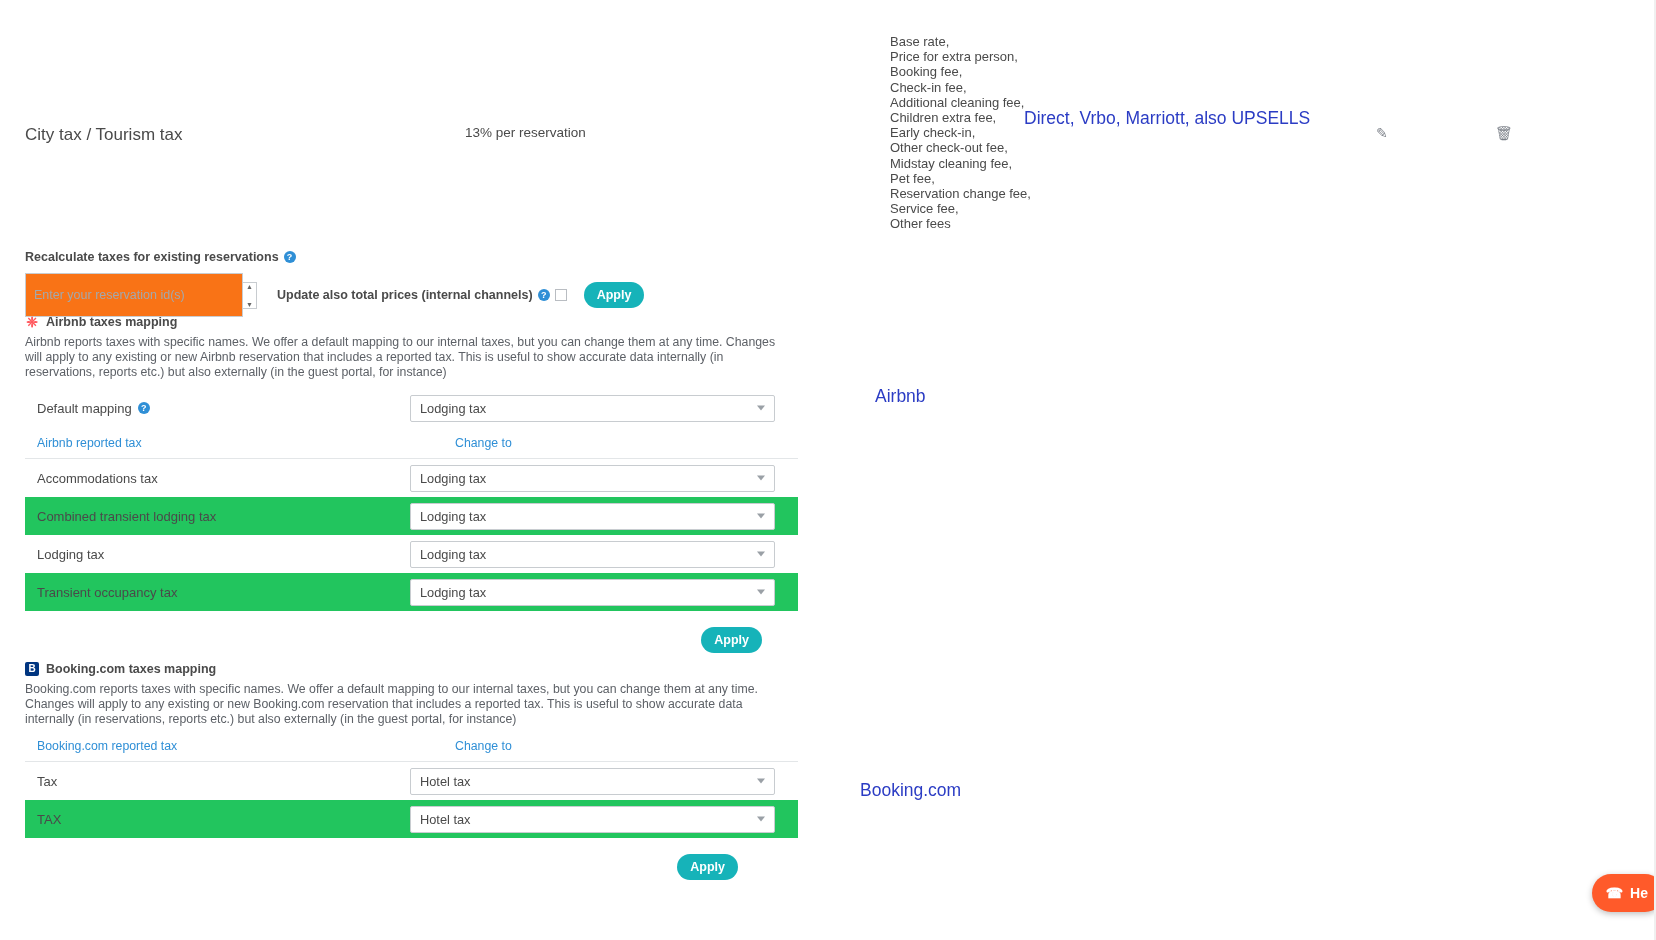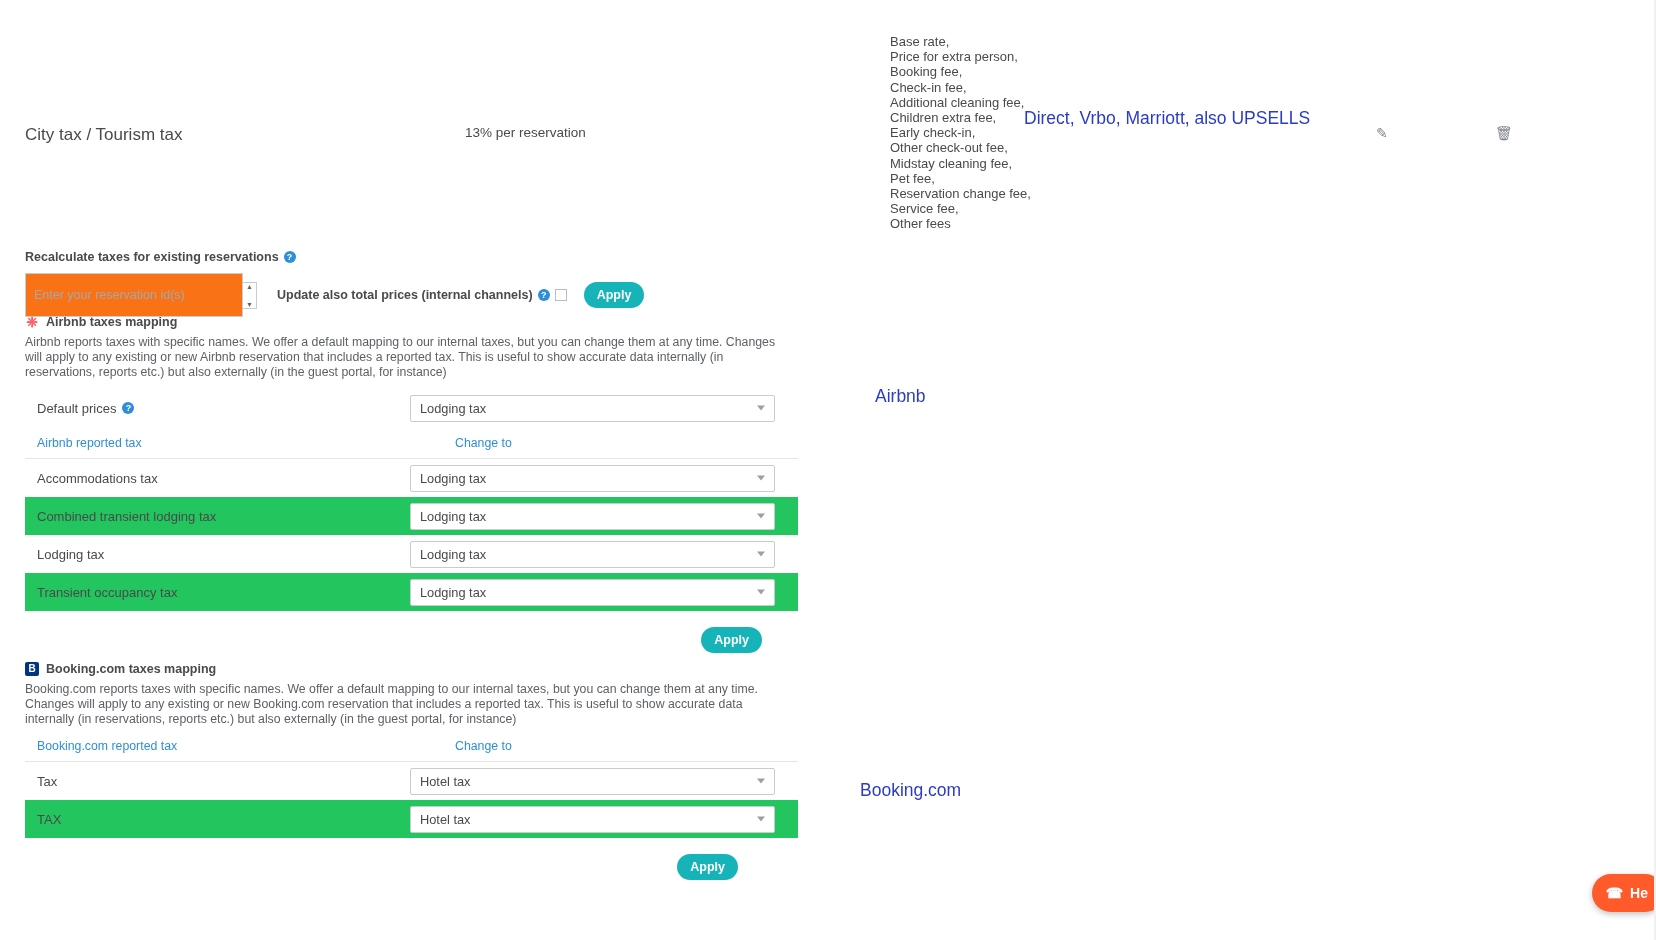--- a/index.html
+++ b/index.html
@@ -244,21 +244,21 @@
 
   <div class="section sec-airbnb">
     <div class="sec-title">
       <span class="airbnb-mark">❈</span>
       <span>Airbnb taxes mapping</span>
     </div>
     <div class="sec-desc">Airbnb reports taxes with specific names. We offer a default mapping to our internal taxes, but you can change them at any time. Changes will apply to any existing or new Airbnb reservation that includes a reported tax. This is useful to show accurate data internally (in reservations, reports etc.) but also externally (in the guest portal, for instance)</div>
 
     <div class="default-map-row">
       <div class="default-map-label">
-        <span>Default prices</span>
+        <span>Default mapping</span>
         <span class="help-dot">?</span>
       </div>
       <div class="select-box">
         <span class="val">Lodging tax</span>
         <span class="caret"></span>
       </div>
     </div>
 
     <div class="subhead">
       <div class="sub-left">Airbnb reported tax</div>

